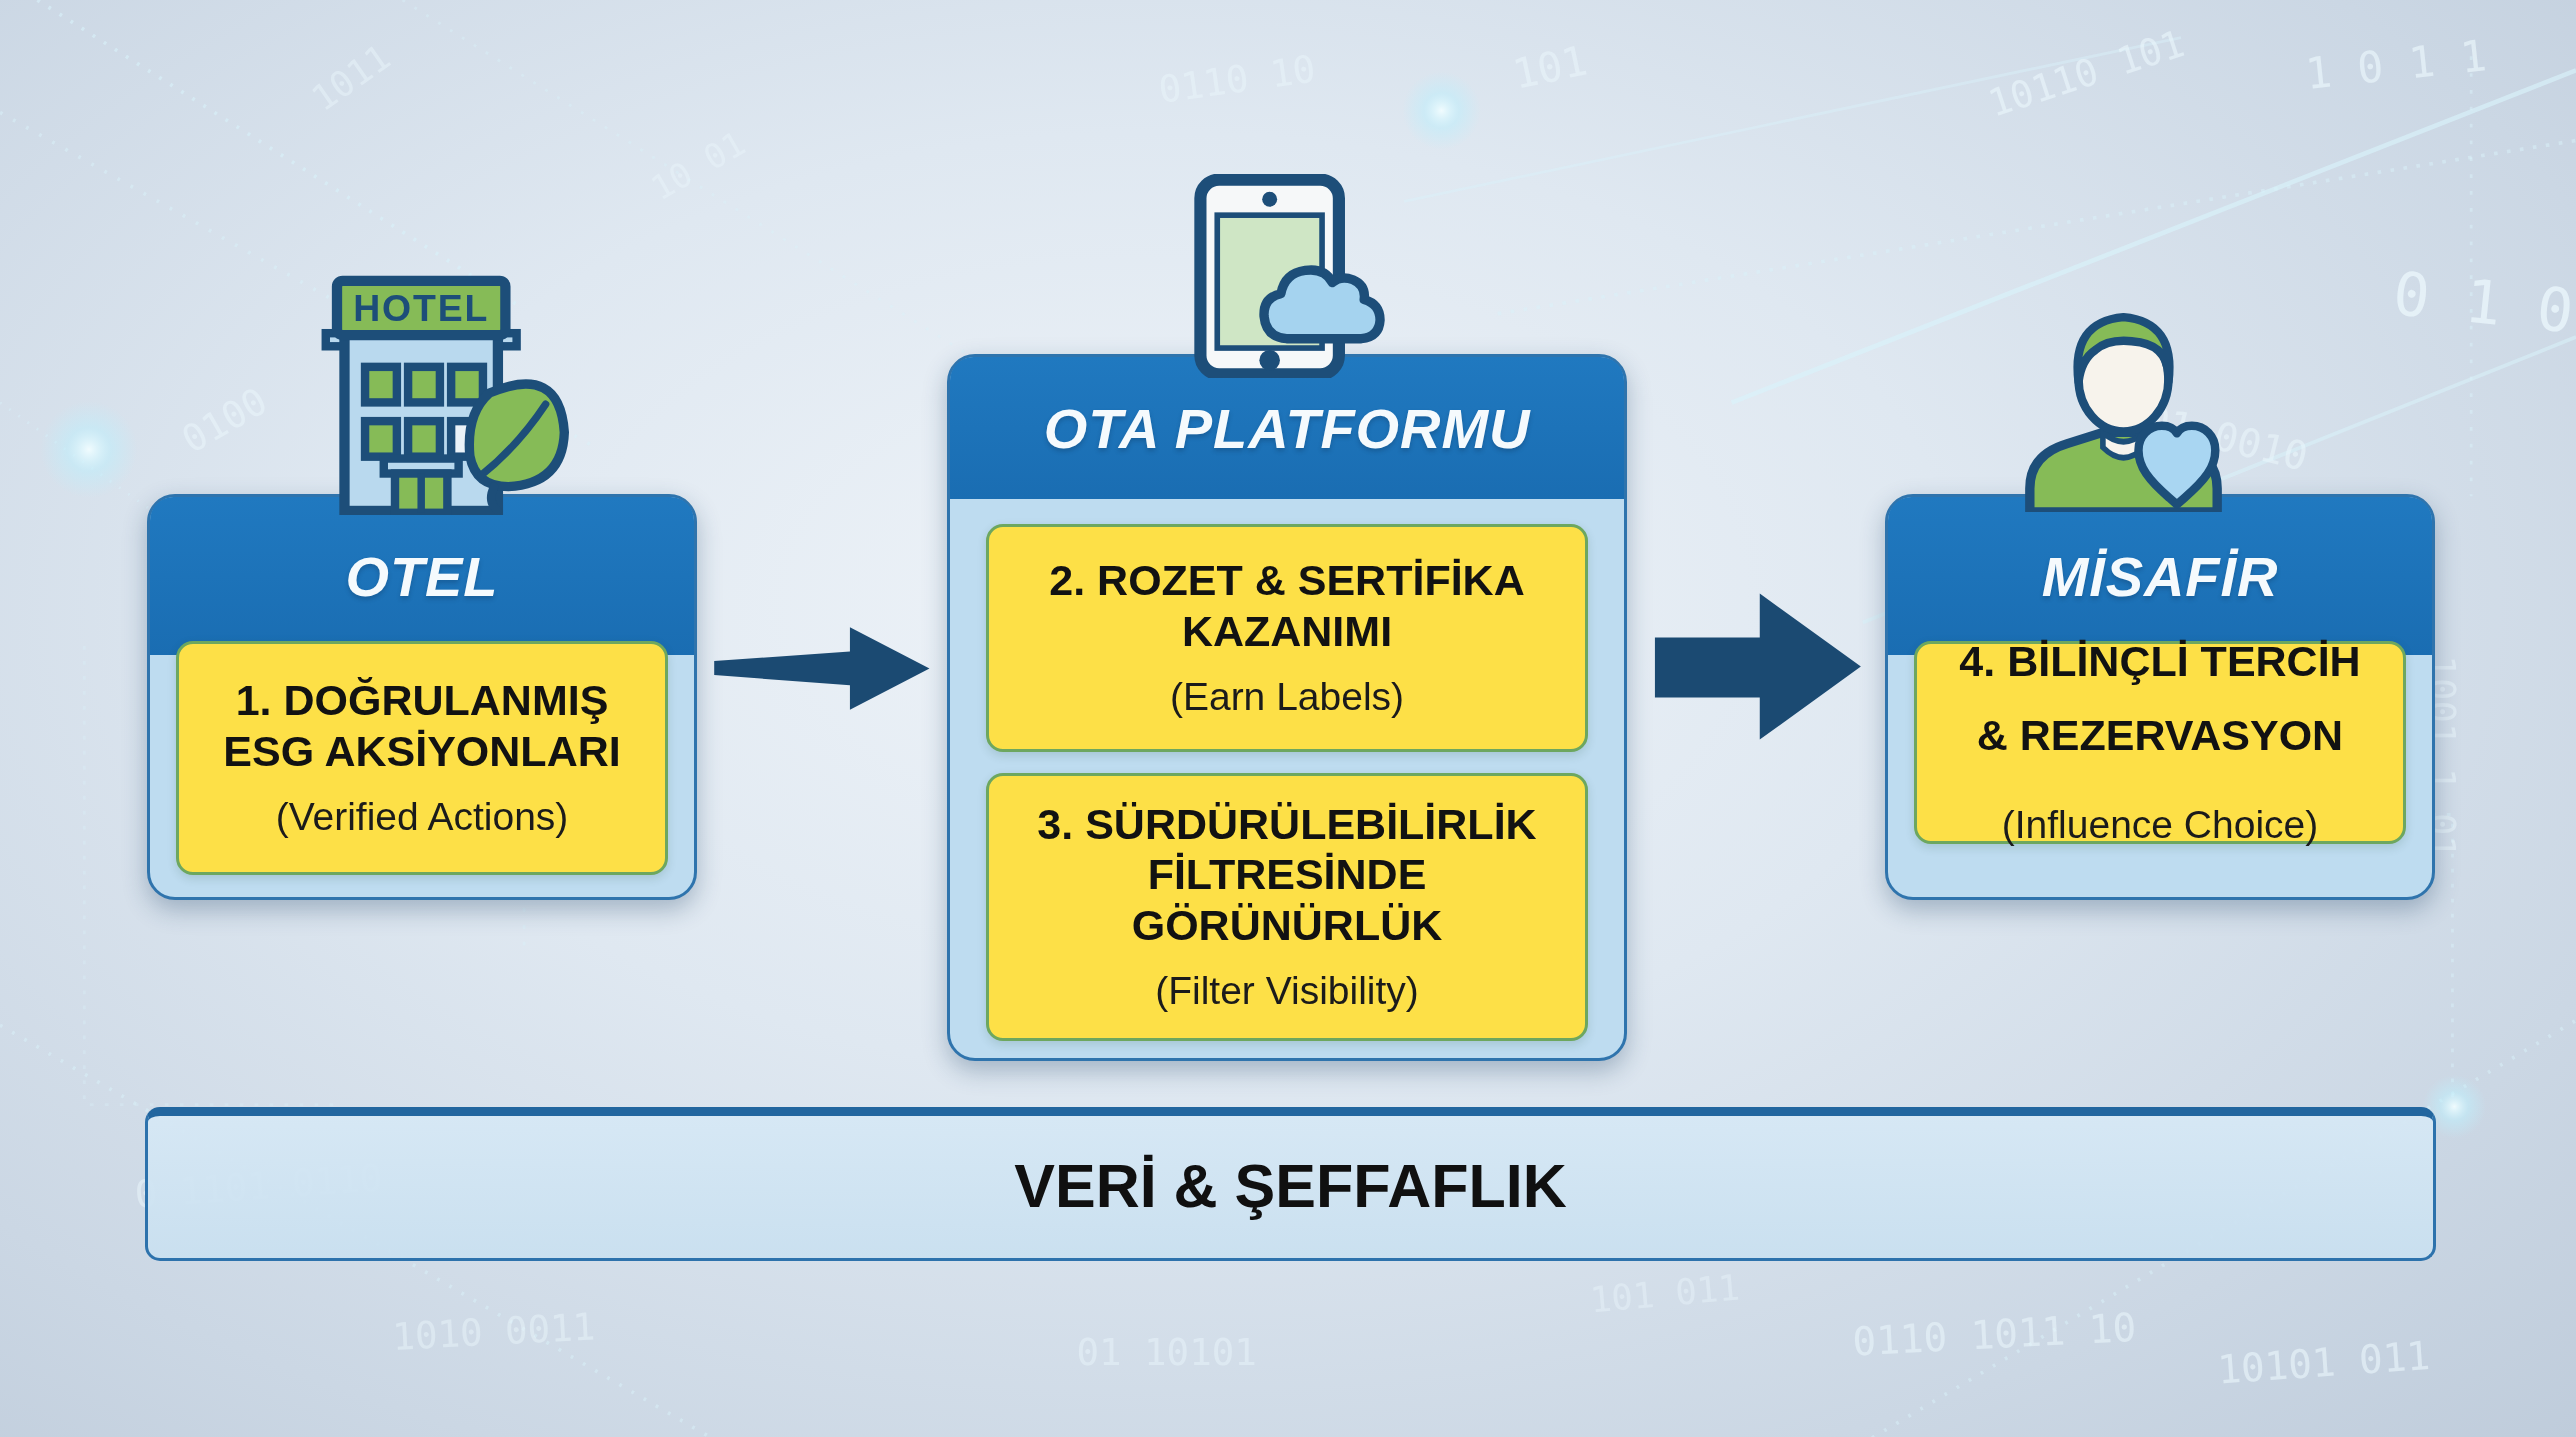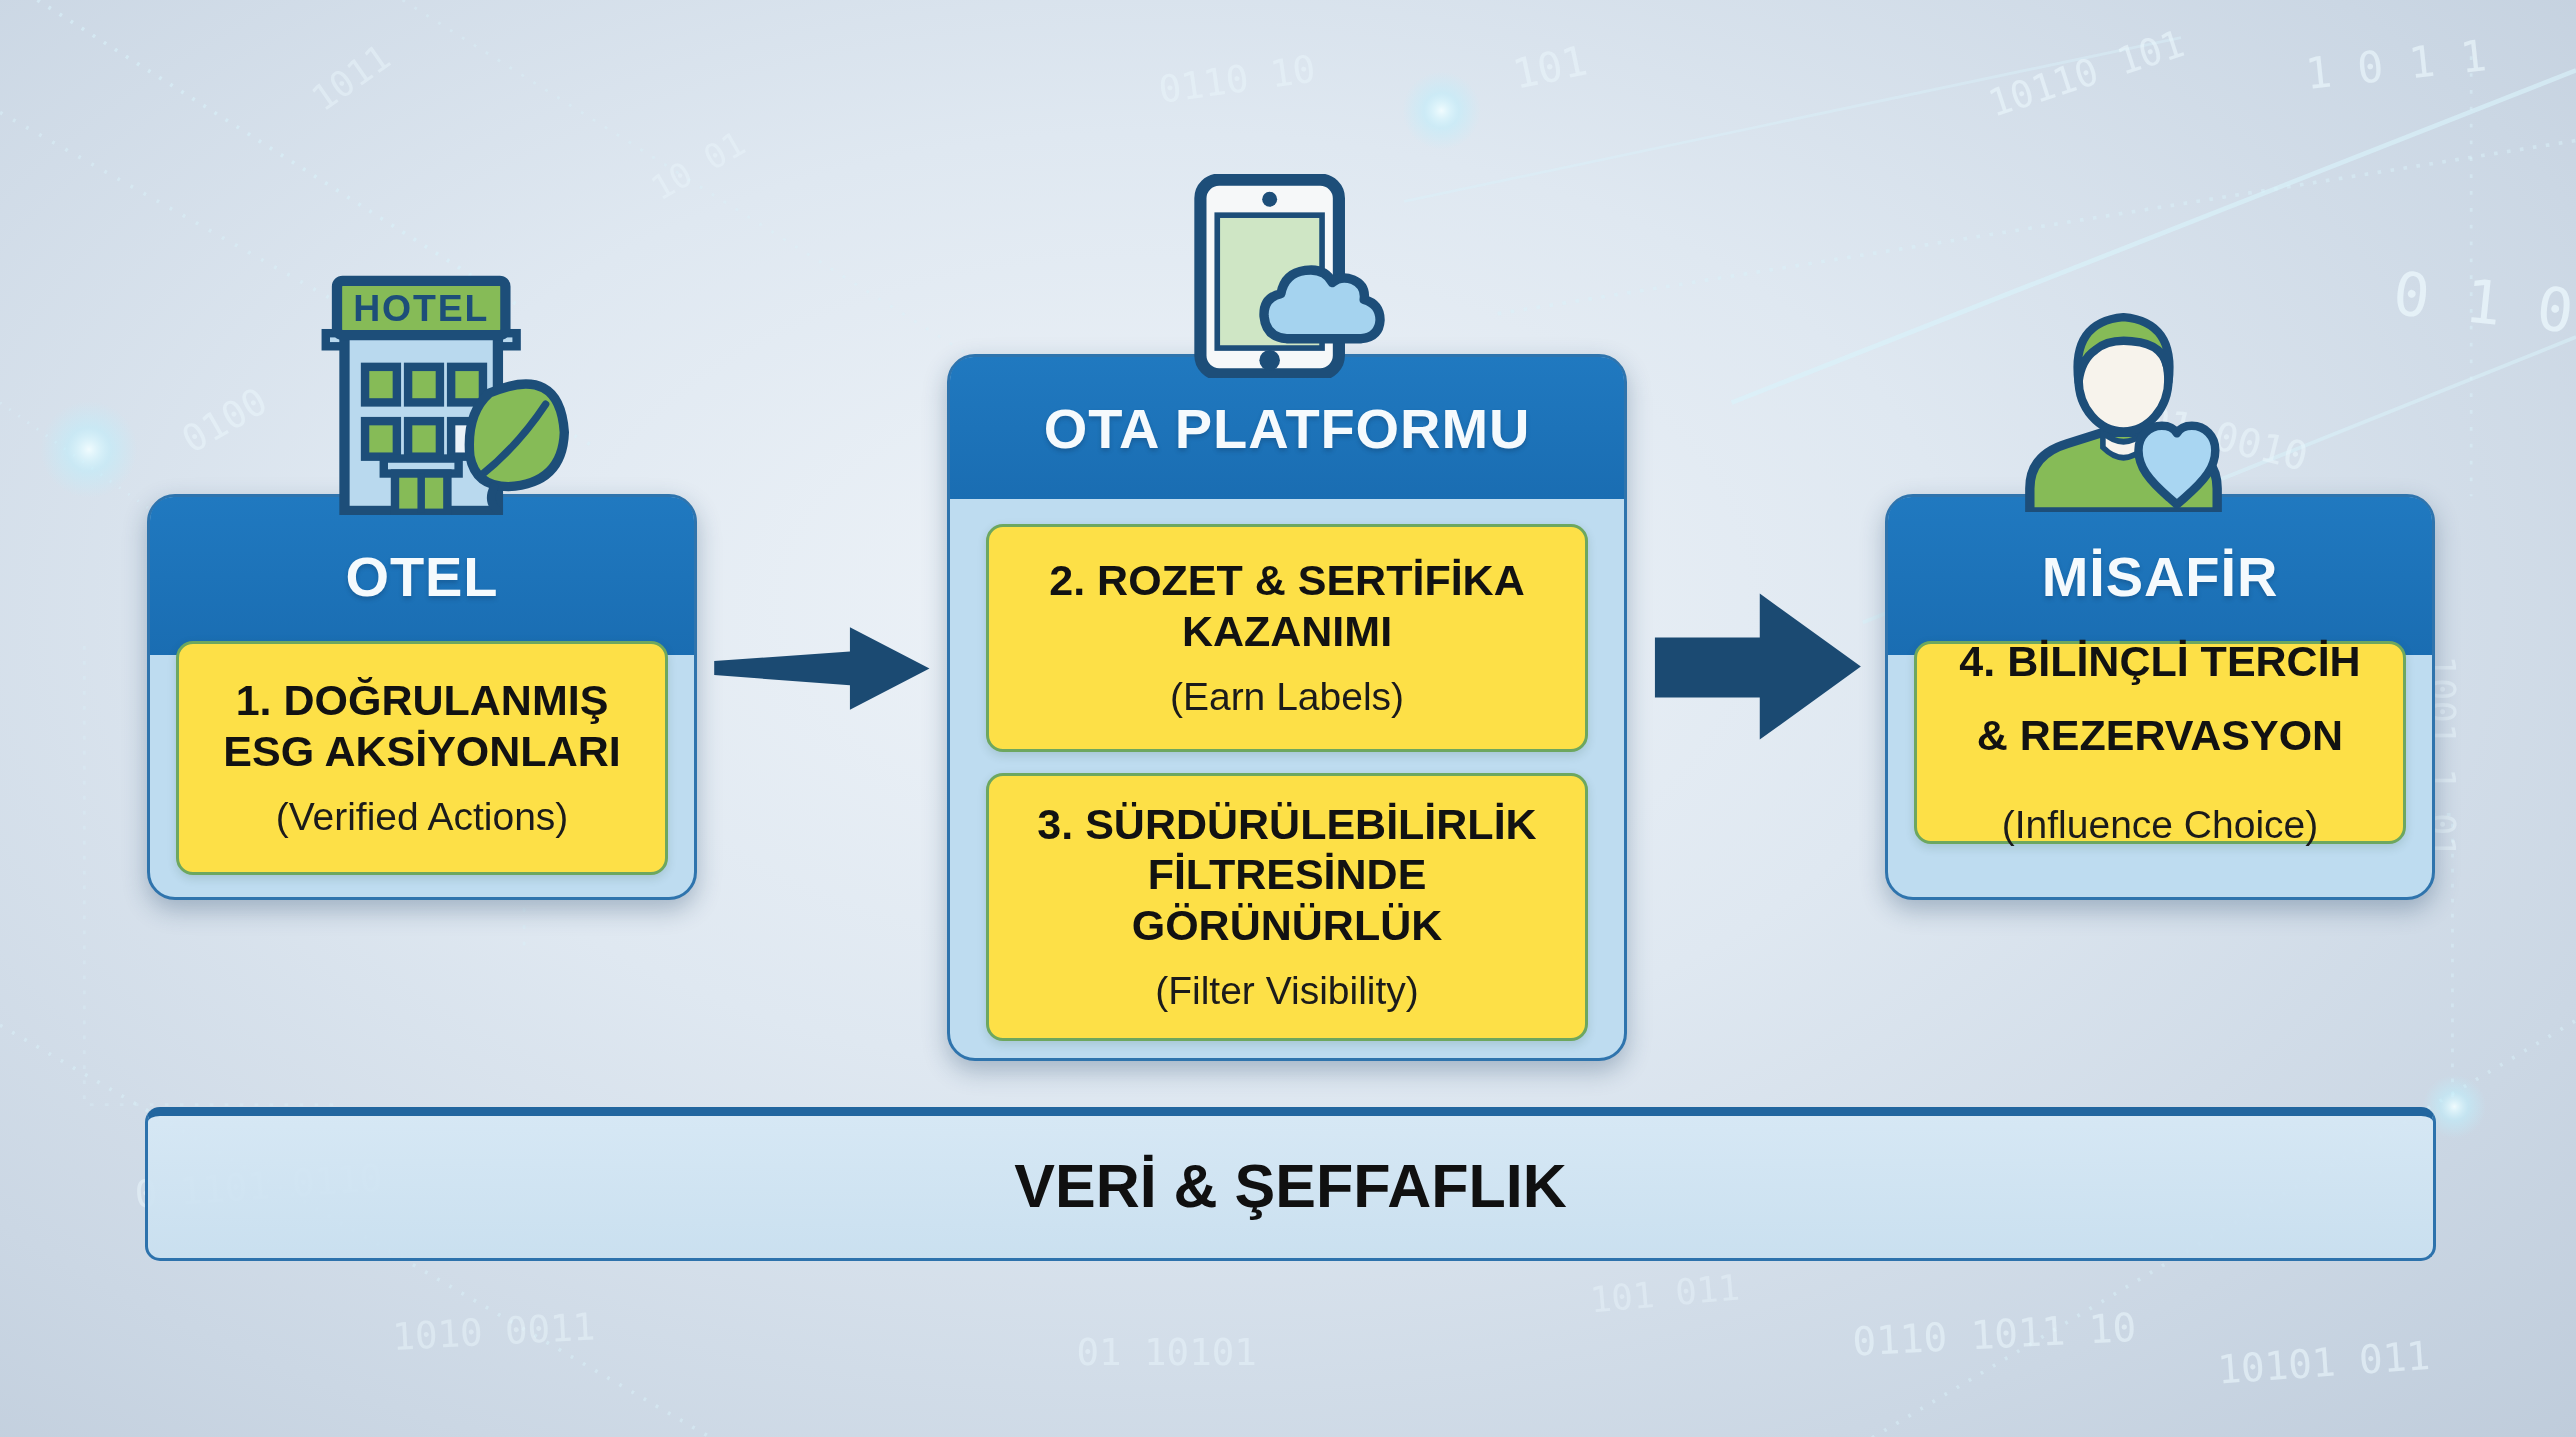--- a/index.html
+++ b/index.html
@@ -14,21 +14,21 @@
 
   .node {
     position:absolute; z-index:2; box-sizing:border-box;
     background:#bedcf0; border:3.7px solid #2f74ad; border-radius:28px;
     box-shadow:0 9.4px 24px rgba(22,58,95,.30);
   }
   .node-header {
     position:absolute; left:0; right:0; top:0;
     background:linear-gradient(180deg,#2079c0 0%,#1a6db2 100%);
     border-radius:23.4px 23.4px 0 0;
-    display:flex; align-items:center; justify-content:center;
+    display:flex; align-items:center; justify-content:center;font-style:italic;
   }
   .node-title {
     margin:0; color:#f5fafd; font-size:56px; font-weight:700; letter-spacing:0.9px;
     text-shadow:0 2.8px 4.7px rgba(10,40,70,.25);
   }
   .card {
     position:absolute; box-sizing:border-box;
     background:#fde047; border:3.7px solid #6da75f; border-radius:17px;
     display:flex; flex-direction:column; align-items:center; justify-content:center;
     text-align:center; padding:7.5px 13px;

